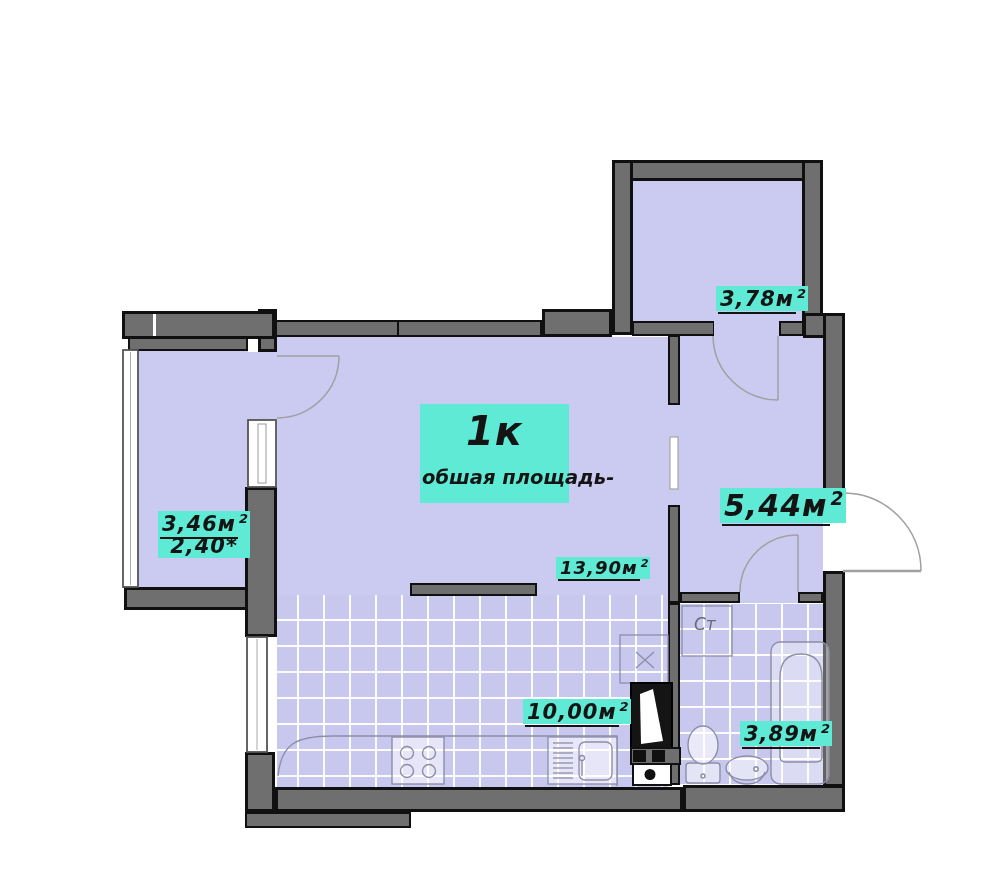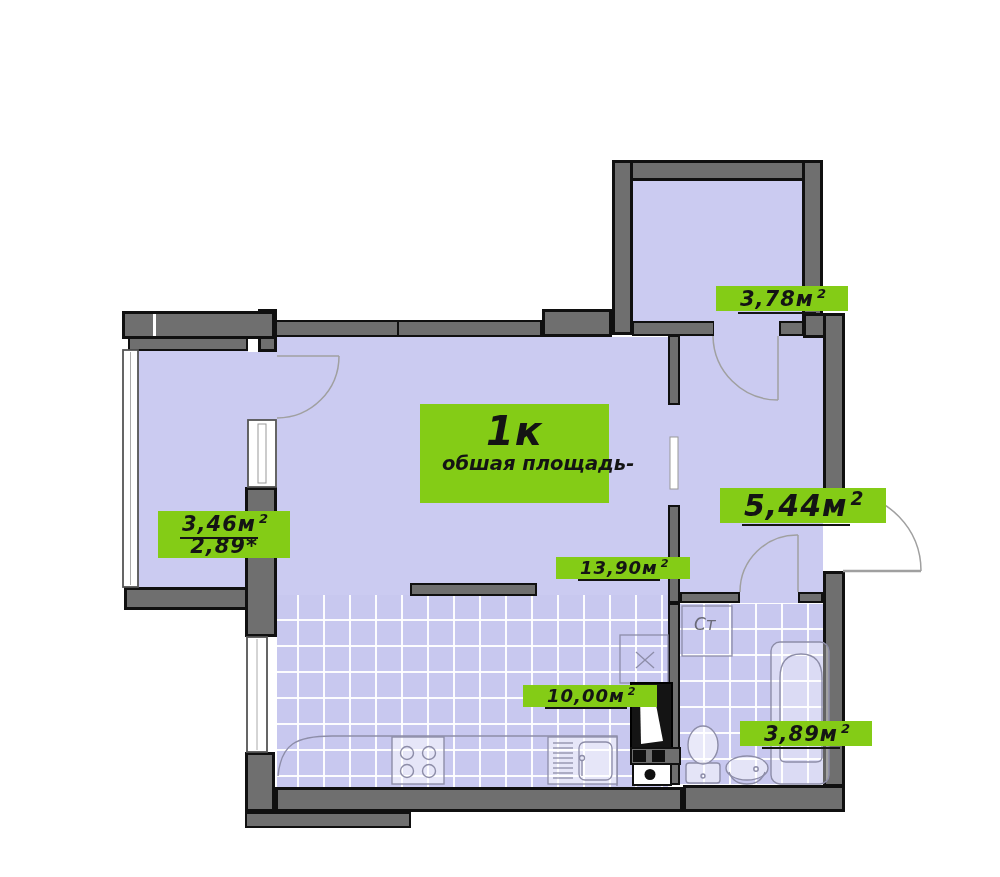--- a/index.html
+++ b/index.html
@@ -11,28 +11,28 @@
          background-image:linear-gradient(to right,rgba(255,255,255,.95) 2px,transparent 2px),
                           linear-gradient(to bottom,rgba(255,255,255,.95) 2px,transparent 2px);
          background-size:26px 26px;background-position:-6px -2px;}
   
   .wall{position:absolute;background:#6f6f6f;border:3px solid #101010;box-sizing:border-box;z-index:20;}
   .wall-thin{border-width:2px;}
   .whitecut{position:absolute;background:#fff;z-index:21;}
   
   svg.overlay{position:absolute;left:0;top:0;z-index:26;}
   
-  .label{position:absolute;z-index:40;background:#84cc16;color:#141414;
-         font-style:italic;text-align:center;padding:1px 22px;line-height:1.05;}
+  .label{position:absolute;z-index:40;background:#5eead4;color:#141414;
+         font-style:italic;text-align:center;padding:1px 2px;line-height:1.05;}
   .num{font-weight:bold;font-style:italic;border-bottom:2.5px solid #141414;padding:0 2px 1px 2px;
        letter-spacing:1px;white-space:nowrap;}
   .sup{font-weight:bold;font-style:italic;font-size:0.62em;vertical-align:super;margin-left:1px;}
   .subnum{font-weight:bold;font-style:italic;letter-spacing:1px;white-space:nowrap;}
   .bigtitle{font-weight:bold;font-style:italic;font-size:40px;letter-spacing:1px;}
-  .subtitle{font-weight:bold;font-style:italic;font-size:19.5px;margin-top:2px;white-space:nowrap;}
+  .subtitle{font-weight:bold;font-style:italic;font-size:19.5px;margin-top:16px;white-space:nowrap;}
   .stlabel{position:absolute;z-index:40;color:#6a6a78;font-style:italic;font-size:17px;background:transparent;}
 </style>
 </head>
 <body>
 
 <div class="canvas">
 
   <div class="floor" style="left:277px;top:337px;width:391px;height:258px;"></div>
   <div class="tiles" style="left:277px;top:595px;width:391px;height:192px;"></div>
   <div class="floor" style="left:680px;top:336px;width:143px;height:256px;"></div>
@@ -185,32 +185,32 @@
     <div class="bigtitle">1к</div>
     <div class="subtitle">обшая площадь-</div>
   </div>
 
   <div class="label" style="left:716px;top:286px;font-size:21px;">
     <span class="num">3,78м</span><span class="sup">2</span>
   </div>
 
   <div class="label" style="left:158px;top:511px;font-size:21px;">
     <div><span class="num">3,46м</span><span class="sup">2</span></div>
-    <div class="subnum">2,89*</div>
+    <div class="subnum">2,40*</div>
   </div>
 
   <div class="label" style="left:720px;top:488px;font-size:30px;">
     <span class="num">5,44м</span><span class="sup">2</span>
   </div>
 
   <div class="label" style="left:556px;top:557px;font-size:18px;">
     <span class="num">13,90м</span><span class="sup">2</span>
   </div>
 
-  <div class="label" style="left:523px;top:685px;font-size:18px;">
+  <div class="label" style="left:523px;top:699px;font-size:21px;">
     <span class="num">10,00м</span><span class="sup">2</span>
   </div>
 
   <div class="label" style="left:740px;top:721px;font-size:21px;">
     <span class="num">3,89м</span><span class="sup">2</span>
   </div>
 
   <div class="stlabel" style="left:694px;top:614px;">Ст</div>
 
 </div>

